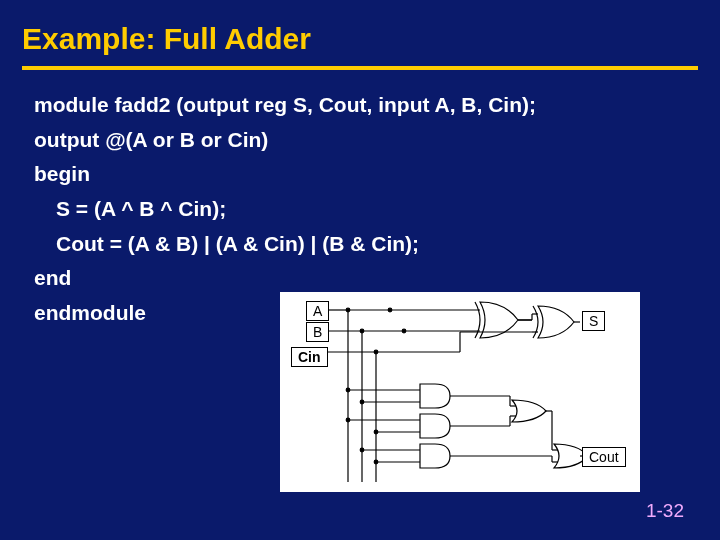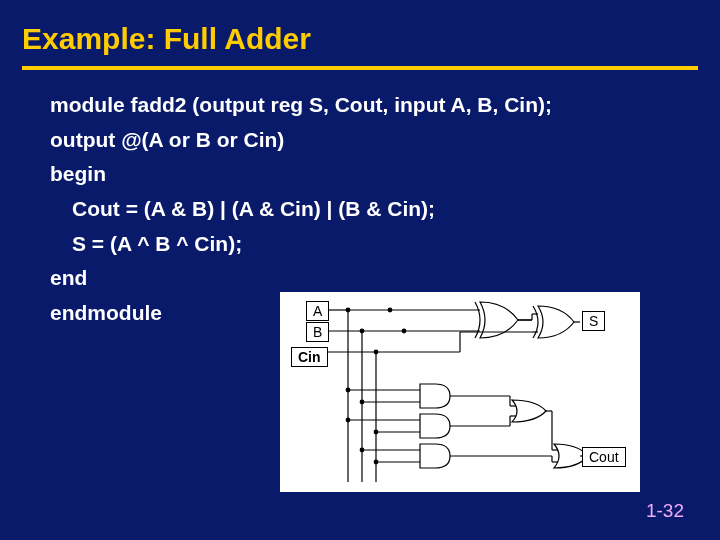--- a/index.html
+++ b/index.html
@@ -19,21 +19,21 @@
   }
   .rule {
     height: 4px;
     background: #ffcc00;
     margin: 4px 22px 18px 22px;
   }
   .content {
     color: #ffffff;
     font-size: 21px;
     font-weight: bold;
-    padding-left: 50px;
+    padding-left: 34px;
     line-height: 1.65;
   }
   .indent {
     padding-left: 22px;
   }
   .pagenum {
     position: absolute;
     bottom: 18px;
     right: 36px;
     color: #f0abfc;
@@ -62,22 +62,22 @@
 </head>
 <body>
 
 <div class="title">Example: Full Adder</div>
 <div class="rule"></div>
 
 <div class="content">
   <div>module fadd2 (output reg S, Cout, input A, B, Cin);</div>
   <div>output @(A or B or Cin)</div>
   <div>begin</div>
+  <div class="indent">S = (A ^ B ^ Cin);</div>
   <div class="indent">Cout = (A &amp; B) | (A &amp; Cin) | (B &amp; Cin);</div>
-  <div class="indent">S = (A ^ B ^ Cin);</div>
   <div>end</div>
   <div>endmodule</div>
 </div>
 
 <div class="diagram">
   <div class="lbl" style="left:26px; top:9px;">A</div>
   <div class="lbl" style="left:26px; top:30px;">B</div>
   <div class="lbl" style="left:11px; top:55px;font-weight:bold;">Cin</div>
   <div class="lbl" style="left:302px; top:19px;">S</div>
   <div class="lbl" style="left:302px; top:155px;">Cout</div>

